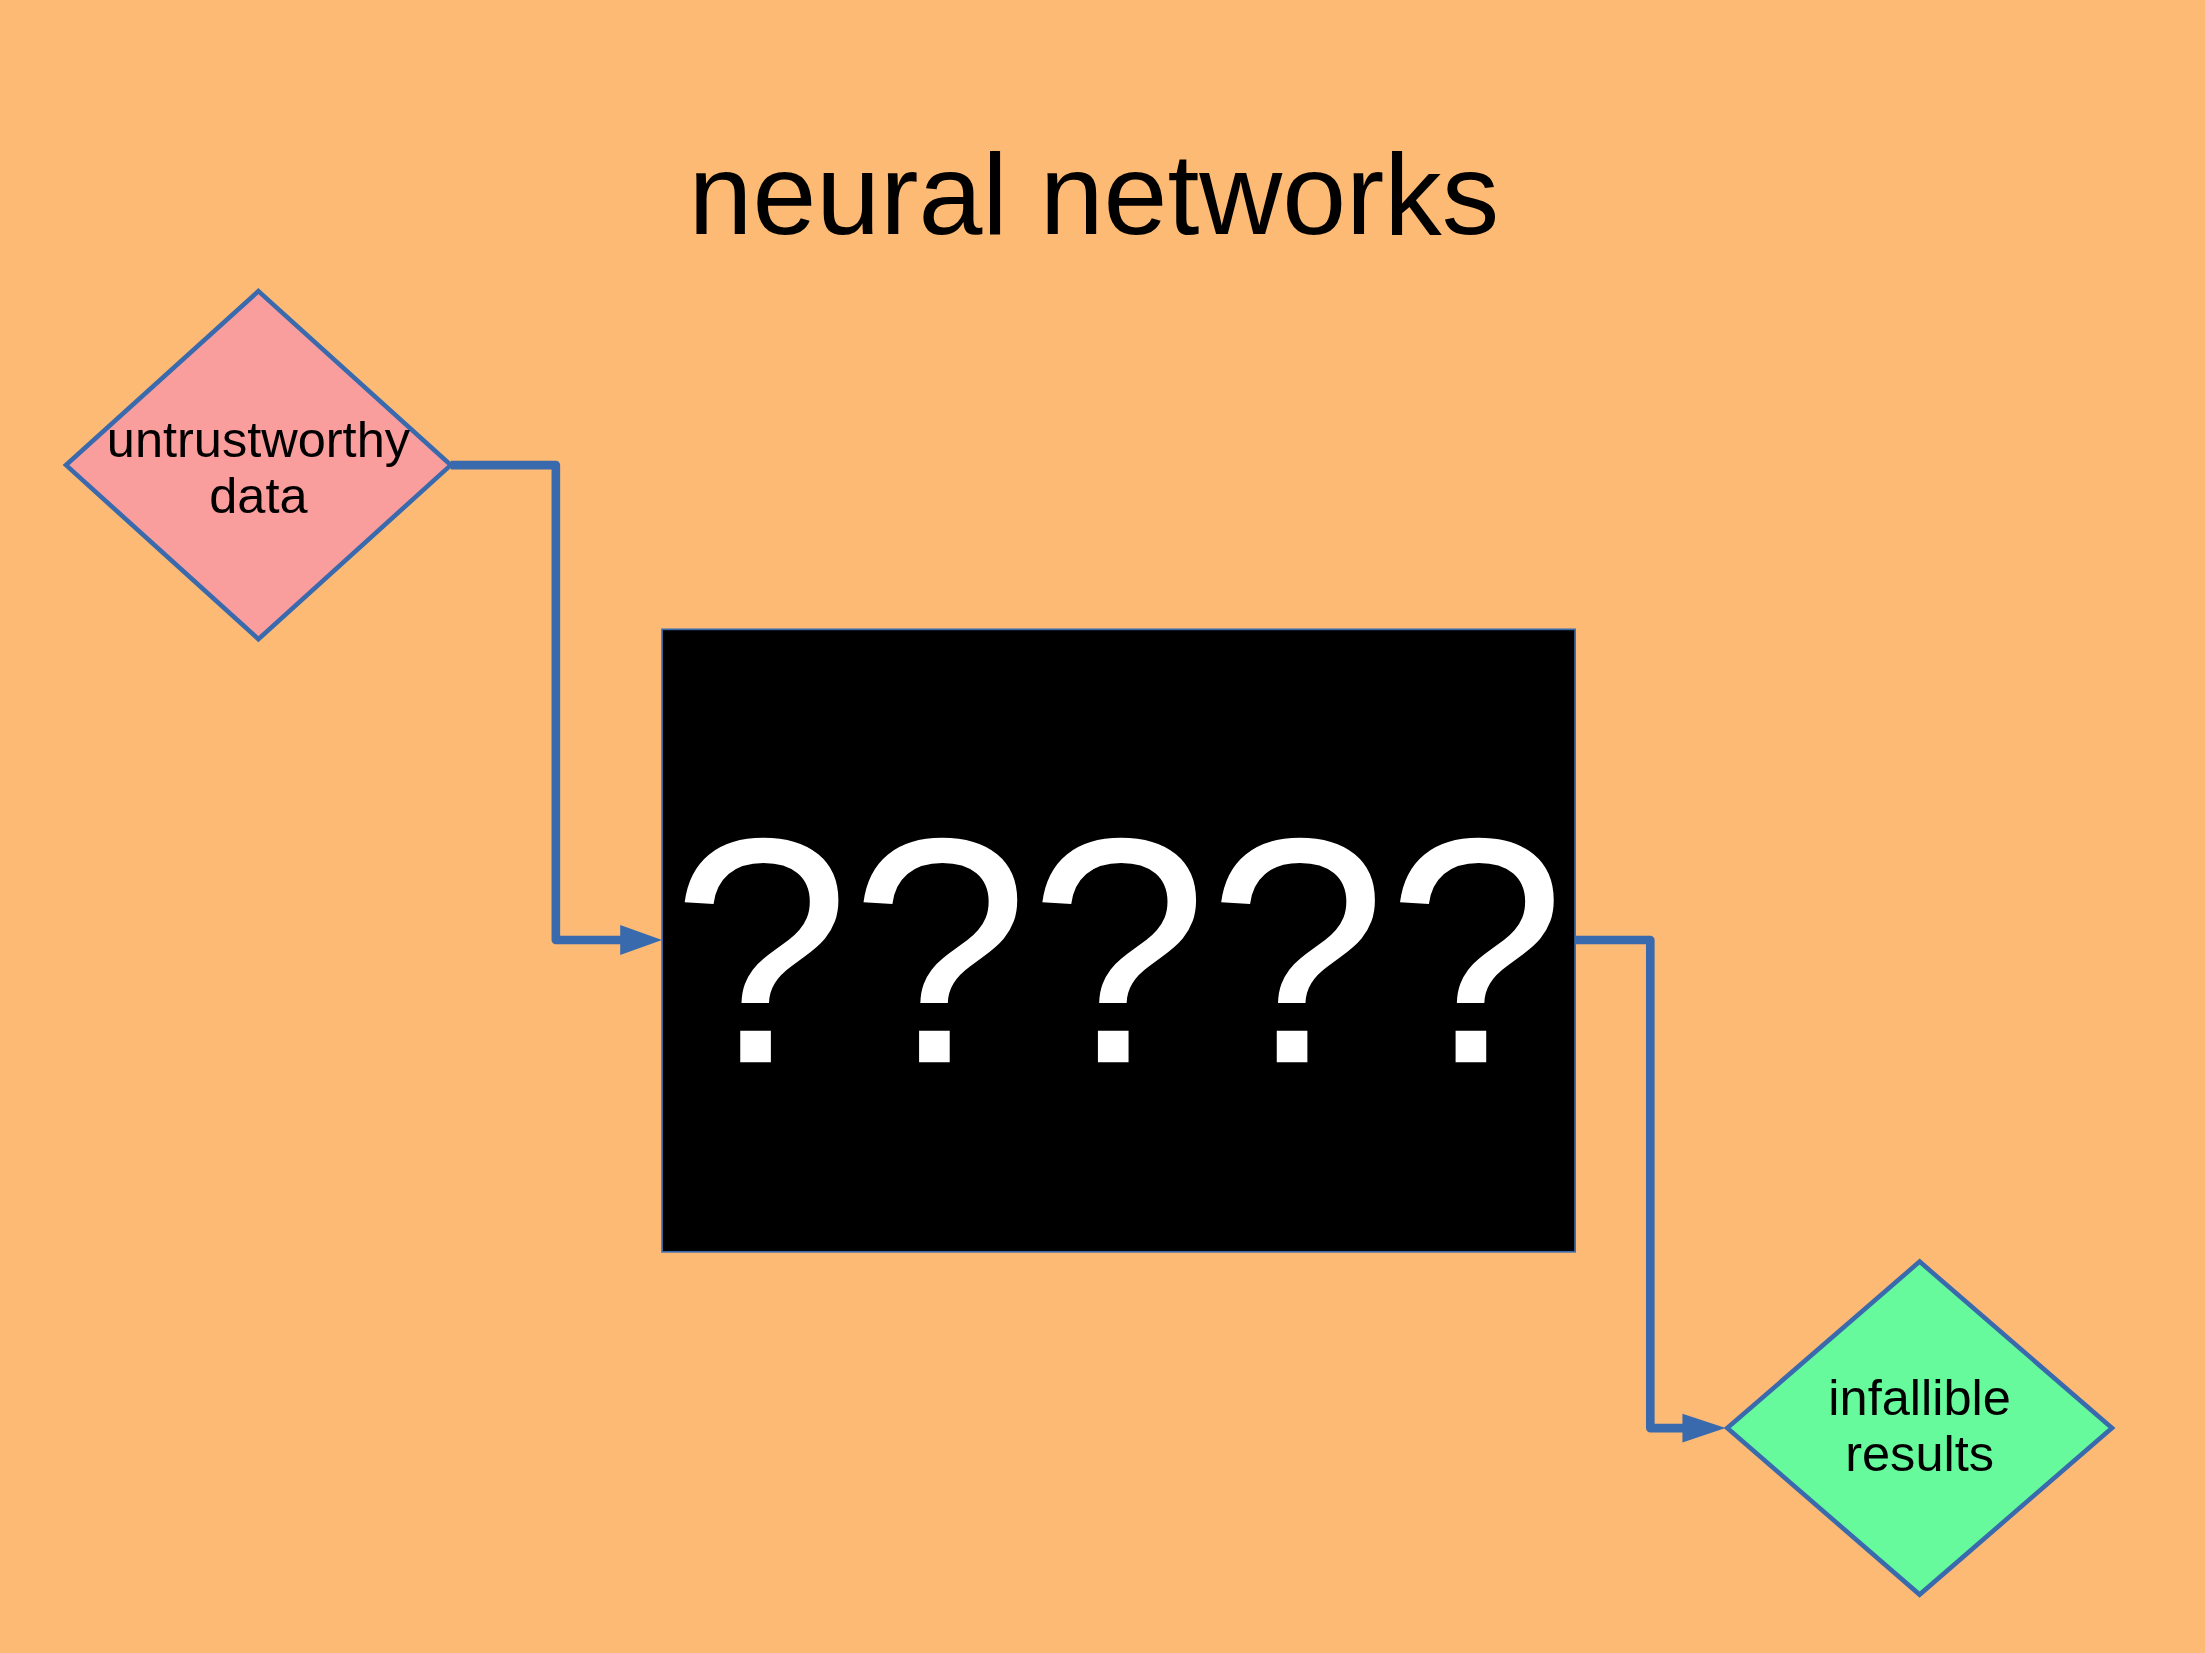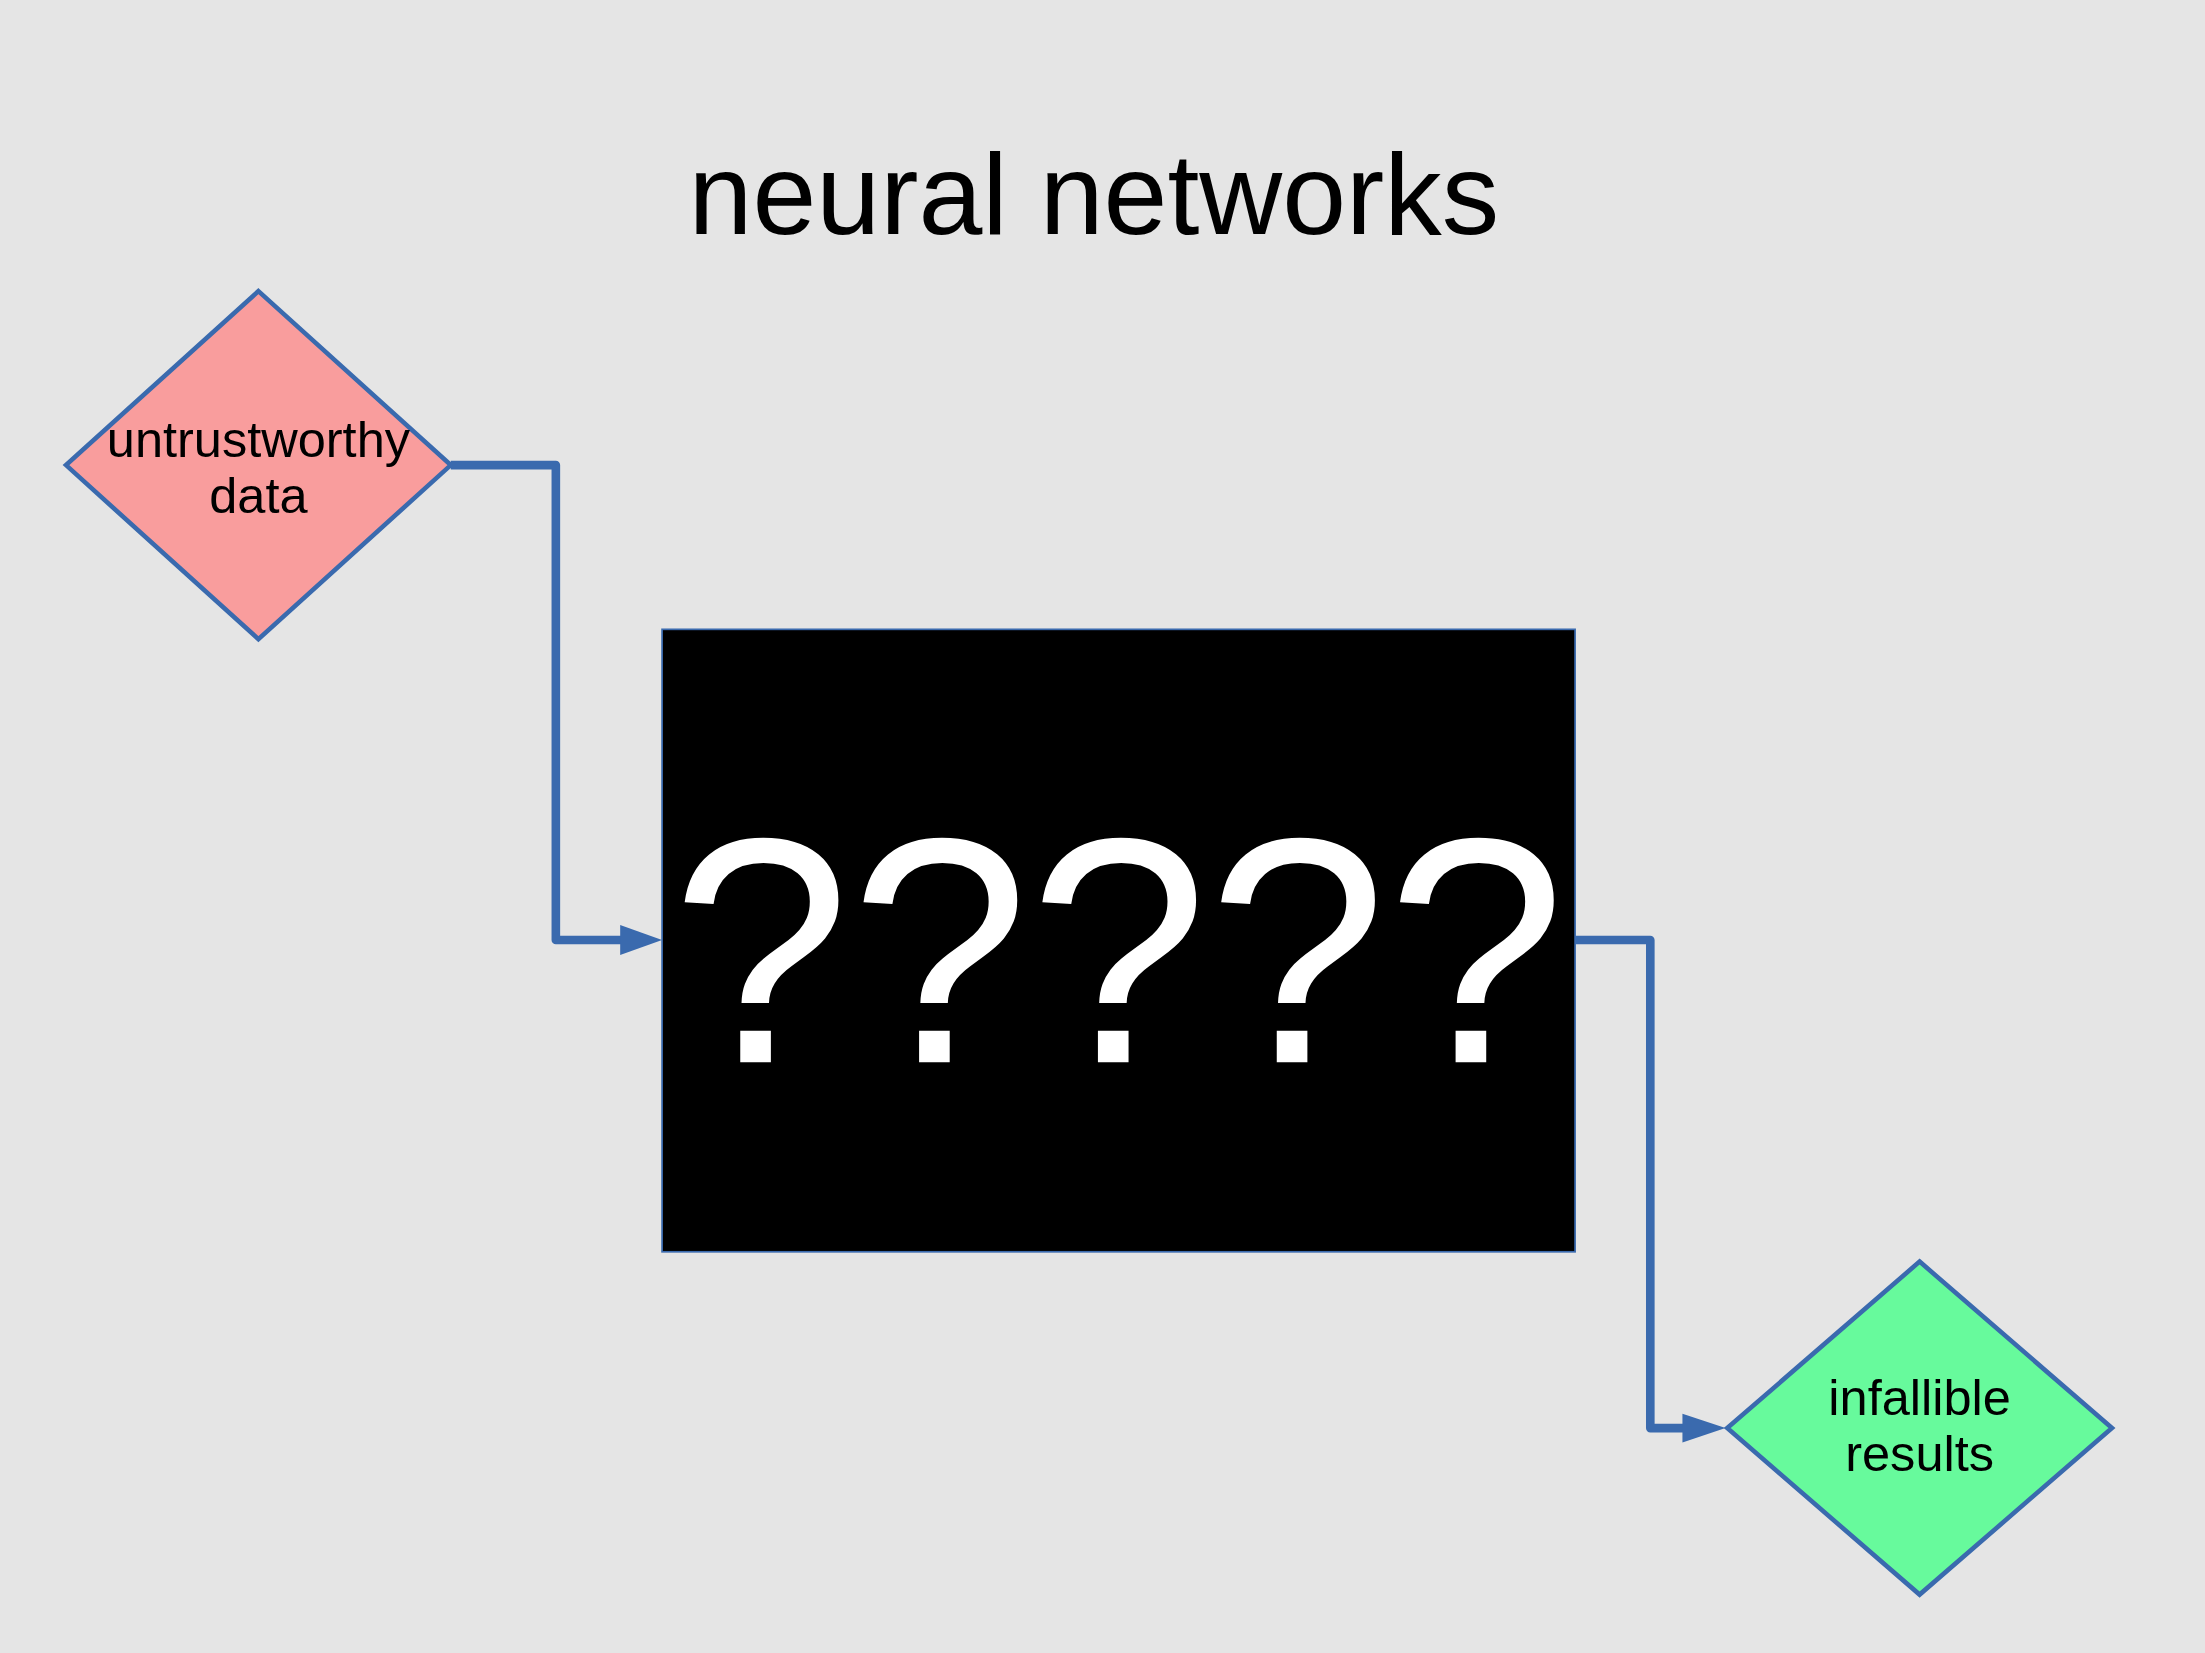--- a/index.html
+++ b/index.html
@@ -2,21 +2,21 @@
 <html style="font-size:9.2px"><head>
 <meta charset="utf-8">
 <style>
   html, body {
     margin: 0;
     padding: 0;
     background: #ffffff;
   }
   .canvas-wrap {
     width: 100vw;
-    background: #e5e5e5;
+    background: #fdba74;
   }
   svg {
     display: block;
     width: 100%;
     height: auto;
   }
   svg text {
     font-family: "Liberation Sans", sans-serif;
   }
   .node-label {

